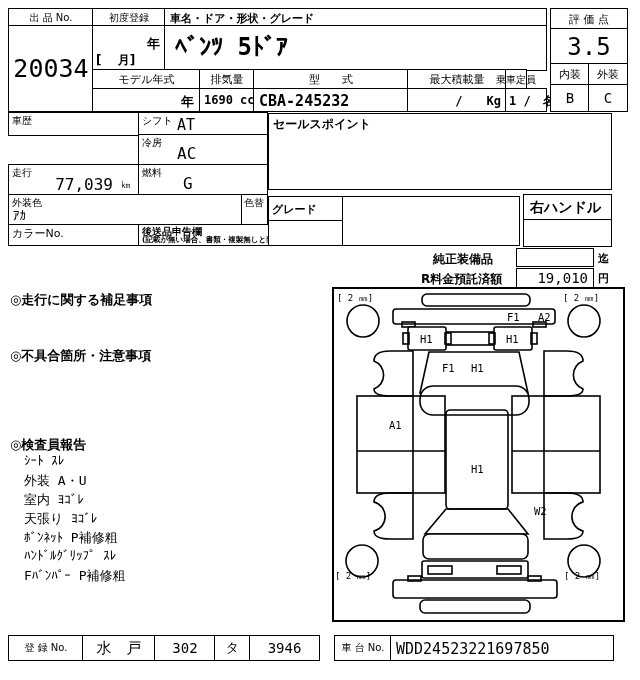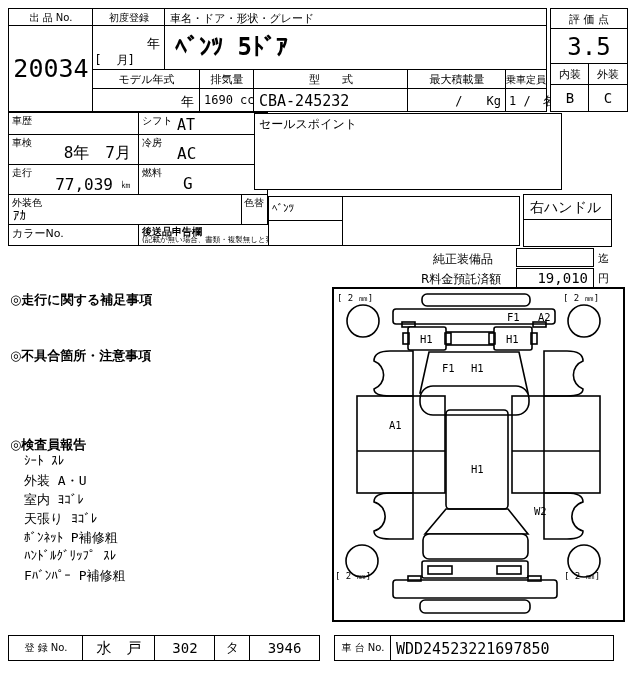--- a/index.html
+++ b/index.html
@@ -1,19 +1,19 @@
 <!DOCTYPE html>
 <html><head>
 <meta charset="utf-8">
 <style>
   html,body{margin:0;padding:0;background:#fff;}
   #sheet{position:relative;width:640px;height:680px;background:#fff;color:#000;
          font-family:"DejaVu Sans",sans-serif;overflow:hidden;}
   .c{position:absolute;border:1.5px solid #000;background:#fff;box-sizing:border-box;}
-  .t{position:absolute;white-space:pre;color:#000;}
+  .t{position:absolute;white-space:pre;color:#000;font-weight:bold;}
   .cl{position:absolute;top:1px;left:3px;font-size:10px;white-space:pre;}
   .cv{position:absolute;font-family:"DejaVu Sans Mono","DejaVu Sans",monospace;white-space:pre;}
   .hdr{display:flex;align-items:center;justify-content:center;font-size:11px;white-space:pre;}
   .mono{font-family:"DejaVu Sans Mono","DejaVu Sans",monospace;}
   .rem{font-size:13px;white-space:pre;}
   svg text{font-family:"DejaVu Sans Mono","DejaVu Sans",monospace;fill:#000;}
 </style>
 </head>
 <body>
 
@@ -32,21 +32,21 @@
     <span class="t" style="left:5px;top:2px;font-size:11px">車名・ドア・形状・グレード</span>
   </div>
   <div class="c" style="left:164px;top:25px;width:383px;height:46px">
     <span class="t mono" style="left:10px;top:7px;font-size:24px;font-weight:bold">ﾍﾞﾝﾂ 5ﾄﾞｱ</span>
   </div>
 
   <div class="c hdr" style="left:92px;top:69px;width:109px;height:21px;font-size:11px">モデル年式</div>
   <div class="c hdr" style="left:199px;top:69px;width:56px;height:21px;font-size:11px">排気量</div>
   <div class="c hdr" style="left:253px;top:69px;width:156px;height:21px;font-size:11px">型　　式</div>
   <div class="c hdr" style="left:407px;top:69px;width:100px;height:21px;font-size:11px">最大積載量</div>
-  <div class="c hdr" style="left:505px;top:69px;width:42px;height:21px;font-size:10px">乗車定員</div>
+  <div class="c hdr" style="left:505px;top:69px;width:22px;height:21px;font-size:10px">乗車定員</div>
 
   <div class="c" style="left:92px;top:88px;width:109px;height:24px">
     <span class="t" style="right:6px;top:4px;font-size:13px">年</span>
   </div>
   <div class="c" style="left:199px;top:88px;width:56px;height:24px">
     <span class="t mono" style="left:4px;top:4px;font-size:12px">1690 cc</span>
   </div>
   <div class="c" style="left:253px;top:88px;width:156px;height:24px">
     <span class="t mono" style="left:5px;top:3px;font-size:15px">CBA-245232</span>
   </div>
@@ -65,24 +65,20 @@
   <div class="c hdr mono" style="left:588px;top:84px;width:40px;height:28px;font-size:14px">C</div>
 
   <div class="c" style="left:8px;top:112px;width:132px;height:24px">
     <span class="cl">車歴</span>
   </div>
   <div class="c" style="left:138px;top:112px;width:130px;height:24px">
     <span class="cl">シフト</span>
     <span class="cv" style="left:38px;top:3px;font-size:15px">AT</span>
   </div>
 
-  <div class="c" style="left:8px;top:134px;width:132px;height:32px">
-    <span class="cl">車検</span>
-    <span class="cv" style="right:8px;top:8px;font-size:16px">8年　7月</span>
-  </div>
   <div class="c" style="left:138px;top:134px;width:130px;height:32px">
     <span class="cl">冷房</span>
     <span class="cv" style="left:38px;top:9px;font-size:16px">AC</span>
   </div>
 
   <div class="c" style="left:8px;top:164px;width:132px;height:32px">
     <span class="cl">走行</span>
     <span class="cv" style="right:26px;top:10px;font-size:16px">77,039</span>
     <span class="cv" style="right:8px;bottom:3px;font-size:10px">㎞</span>
   </div>
@@ -100,25 +96,25 @@
   </div>
 
   <div class="c" style="left:8px;top:224px;width:132px;height:22px">
     <span class="cl" style="font-size:11px">カラーNo.</span>
   </div>
   <div class="c" style="left:138px;top:224px;width:190px;height:22px">
     <span class="t" style="left:3px;top:0px;font-size:10px;font-weight:bold">後送品申告欄</span>
     <span class="t" style="left:3px;bottom:0px;font-size:7.5px">(記載が無い場合、書類・複製無しと致します)</span>
   </div>
 
-  <div class="c" style="left:254px;top:113px;width:308px;height:77px">
+  <div class="c" style="left:268px;top:113px;width:344px;height:77px">
     <span class="t" style="left:4px;top:2px;font-size:12px">セールスポイント</span>
   </div>
   <div class="c" style="left:268px;top:196px;width:76px;height:26px">
-    <span class="t" style="left:3px;top:5px;font-size:11px">ﾍﾞﾝﾂ</span>
+    <span class="t" style="left:3px;top:5px;font-size:11px">グレード</span>
   </div>
   <div class="c" style="left:268px;top:220px;width:76px;height:26px"></div>
   <div class="c" style="left:342px;top:196px;width:178px;height:50px"></div>
 
   <div class="c" style="left:523px;top:194px;width:89px;height:27px">
     <span class="t" style="left:6px;top:4px;font-size:14px">右ハンドル</span>
   </div>
   <div class="c" style="left:523px;top:219px;width:89px;height:28px"></div>
 
   <span class="t" style="left:433px;top:251px;font-size:12px">純正装備品</span>

